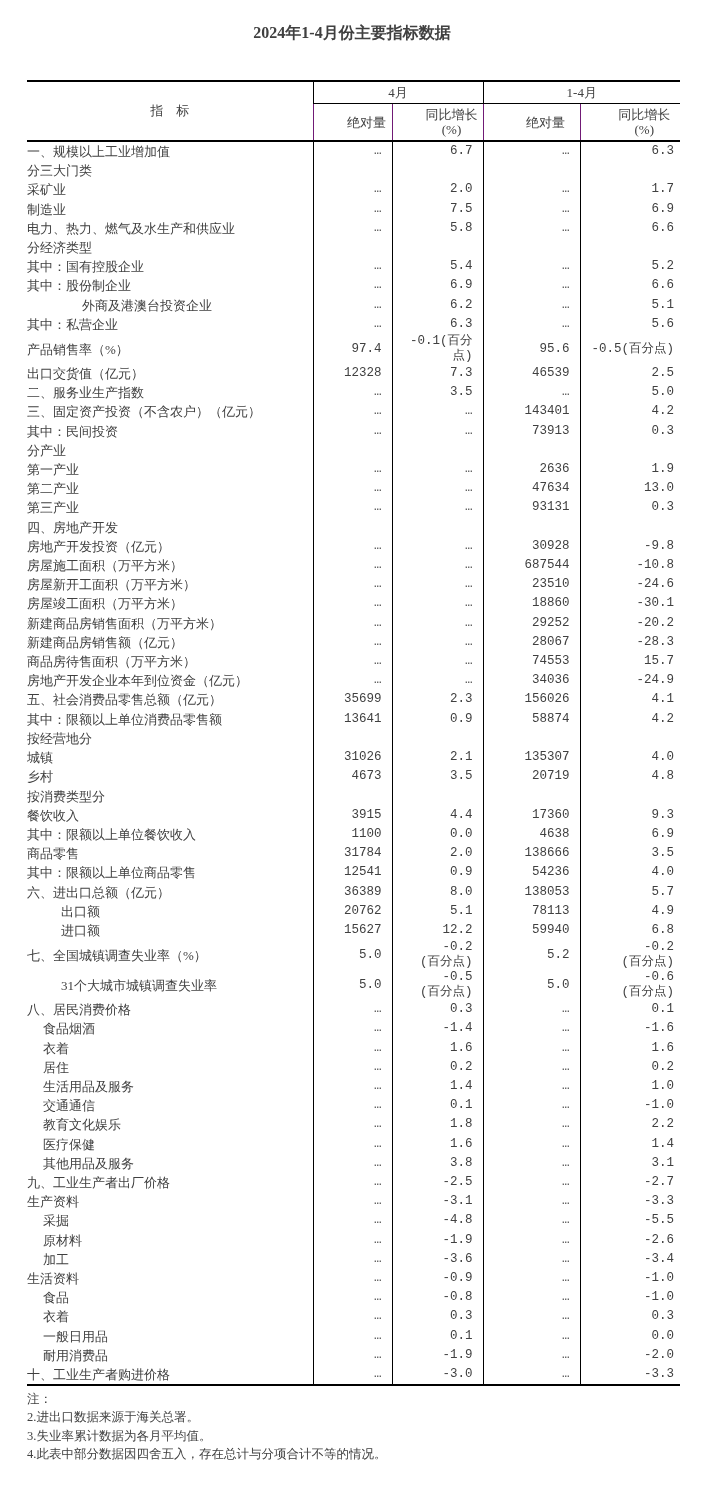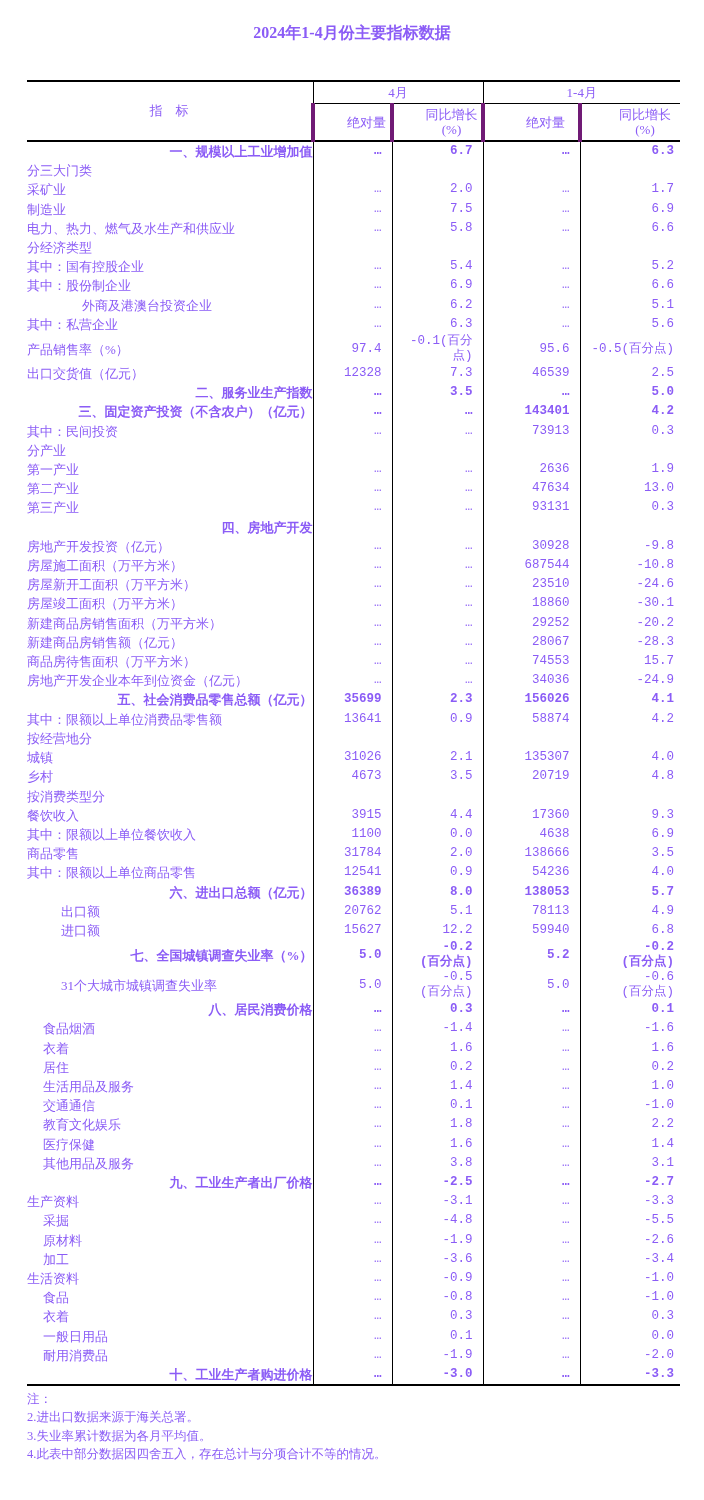--- a/index.html
+++ b/index.html
@@ -1,20 +1,20 @@
 <!DOCTYPE html>
 <html><head>
 <meta charset="utf-8">
 <style>
   html,body { margin:0; padding:0; background:#ffffff; }
   .page {
     position:relative;
     width:704px; height:1500px;
     background:#ffffff;
-    color:#8b5cf6;
+    color:#404040;
     font-family:"Liberation Serif","DejaVu Serif",serif;
     overflow:hidden;
   }
   .title {
     margin:0;
     padding-top:23px;
     font-size:16px;
     font-weight:bold;
     text-align:center;
     line-height:19px;
@@ -29,42 +29,42 @@
   }
   thead { border-bottom:2.5px solid #000; }
   th {
     font-weight:normal;
     font-size:13px;
     text-align:center;
     vertical-align:middle;
     padding:0;
   }
   th.grp { height:21px; border-left:1px solid #000; border-bottom:1px solid #000; }
-  th.sub { height:36px; border-left:4px solid #701a75; white-space:pre-line; line-height:15px;padding-left:28px; }
+  th.sub { height:36px; border-left:1px solid #701a75; white-space:pre-line; line-height:15px;padding-left:28px; }
   td {
     padding:0;
     font-size:13px;
     line-height:19.2px;
     height:19.2px;
     vertical-align:middle;
   }
   td.c1 { text-align:left; white-space:nowrap; overflow:hidden; }
   td.i1 { padding-left:16px; }
   td.i2 { padding-left:34px; }
   td.i3 { padding-left:55px; }
   td.v {
     text-align:right;
     padding-right:10px;
     border-left:1px solid #000;
     white-space:pre-line;
     font-family:"Liberation Mono","DejaVu Sans Mono",monospace;
     font-size:12.5px;
   }
   td.v.last { padding-right:6px; }
-  tr.b td { font-weight:bold;text-align:right; }
+  tr.b td { font-weight:normal; }
   tr.tall td { line-height:15px; height:30px; }
   .notes {
     margin:4px 0 0 27px;
     font-size:12.5px;
     line-height:18.3px;
   }
   .note-line { white-space:nowrap; }
 </style>
 </head>
 <body>

